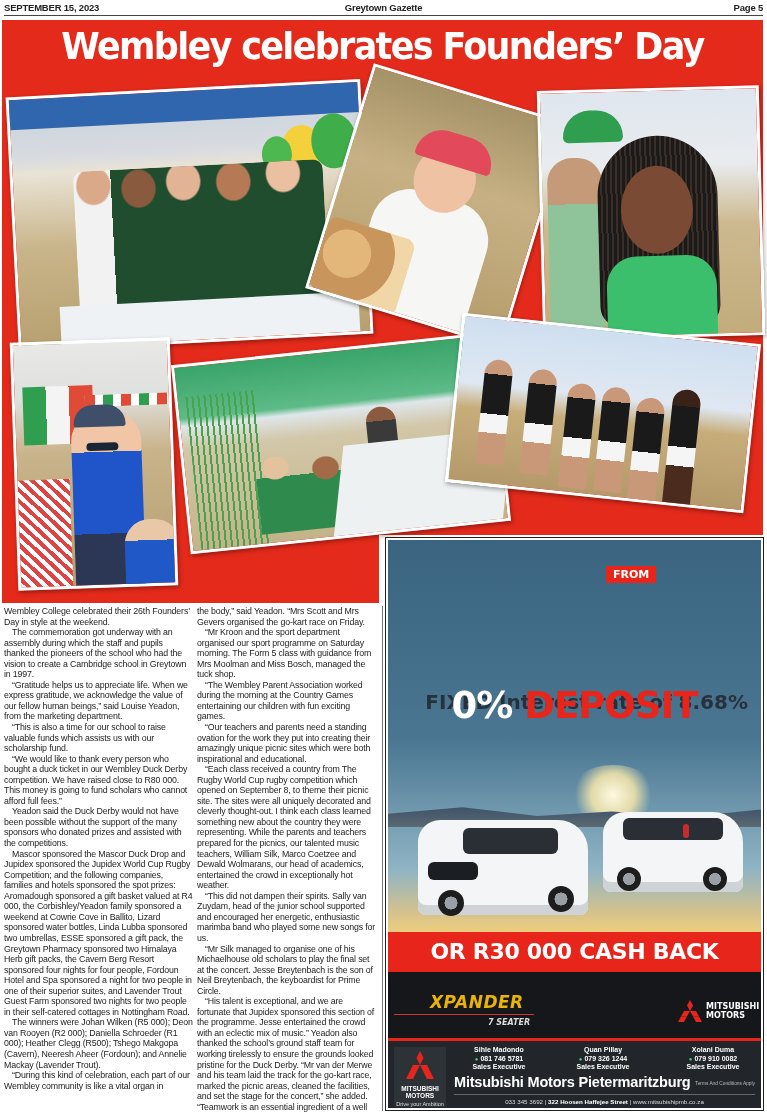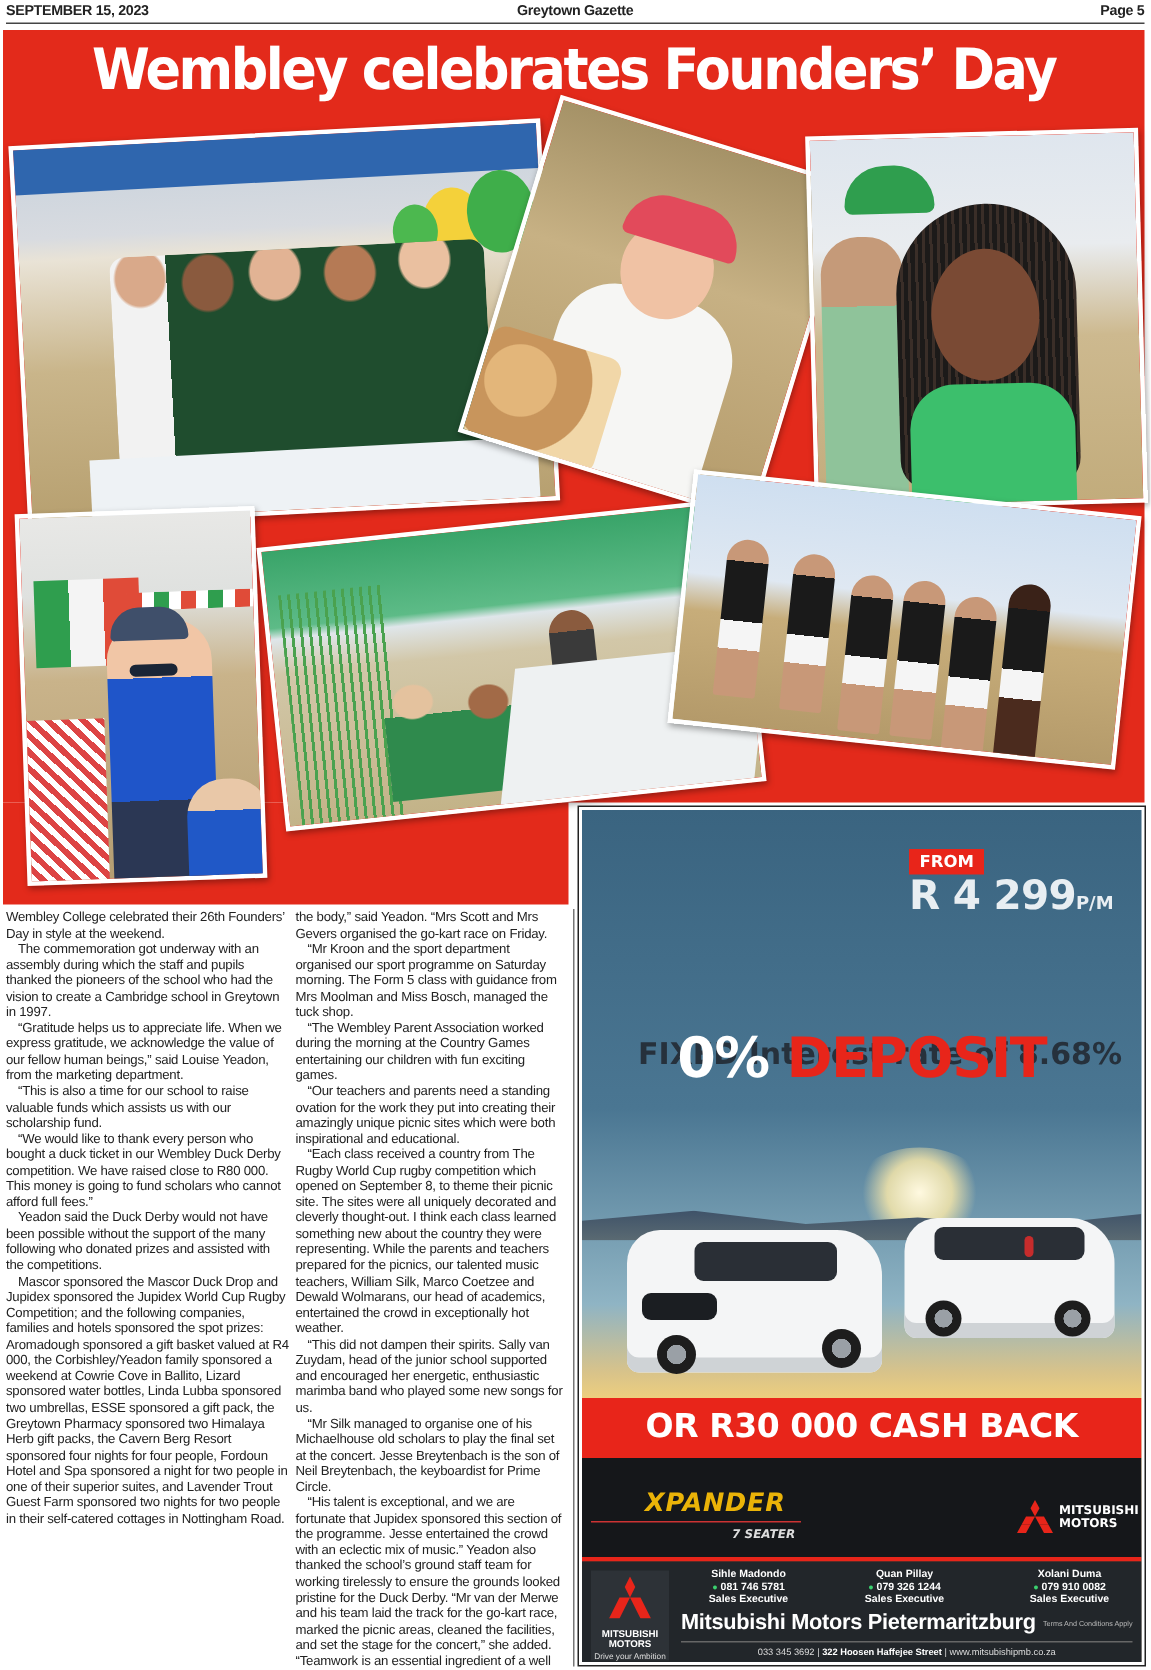--- a/index.html
+++ b/index.html
@@ -186,41 +186,42 @@
   <div class="dancer" style="left:180px;top:62px;"></div>
   <div class="dancer" style="left:215px;top:50px;height:120px;background:linear-gradient(180deg,#3a2218 0 14%,#1a1a1a 14% 48%,#f5f5f5 48% 64%,#4b2b1e 64%);"></div>
 </div>
 
 <div class="article col1">
   <p class="noindent">Wembley College celebrated their 26th Founders’ Day in style at the weekend.</p>
   <p>The commemoration got underway with an assembly during which the staff and pupils thanked the pioneers of the school who had the vision to create a Cambridge school in Greytown in 1997.</p>
   <p>“Gratitude helps us to appreciate life. When we express gratitude, we acknowledge the value of our fellow human beings,” said Louise Yeadon, from the marketing department.</p>
   <p>“This is also a time for our school to raise valuable funds which assists us with our scholarship fund.</p>
   <p>“We would like to thank every person who bought a duck ticket in our Wembley Duck Derby competition. We have raised close to R80 000. This money is going to fund scholars who cannot afford full fees.”</p>
-  <p>Yeadon said the Duck Derby would not have been possible without the support of the many following who donated prizes and assisted with the competitions.</p>
+  <p>Yeadon said the Duck Derby would not have been possible without the support of the many sponsors who donated prizes and assisted with the competitions.</p>
   <p>Mascor sponsored the Mascor Duck Drop and Jupidex sponsored the Jupidex World Cup Rugby Competition; and the following companies, families and hotels sponsored the spot prizes: Aromadough sponsored a gift basket valued at R4 000, the Corbishley/Yeadon family sponsored a weekend at Cowrie Cove in Ballito, Lizard sponsored water bottles, Linda Lubba sponsored two umbrellas, ESSE sponsored a gift pack, the Greytown Pharmacy sponsored two Himalaya Herb gift packs, the Cavern Berg Resort sponsored four nights for four people, Fordoun Hotel and Spa sponsored a night for two people in one of their superior suites, and Lavender Trout Guest Farm sponsored two nights for two people in their self-catered cottages in Nottingham Road.</p>
+  <p>The winners were Johan Wilken (R5 000); Deon van Rooyen (R2 000); Daniella Schroeder (R1 000); Heather Clegg (R500); Tshego Makgopa (Cavern), Neeresh Aheer (Fordoun); and Annelie Mackay (Lavender Trout).</p>
+  <p>“During this kind of celebration, each part of our Wembley community is like a vital organ in</p>
 </div>
 
 <div class="article col2">
   <p class="noindent">the body,” said Yeadon. “Mrs Scott and Mrs Gevers organised the go-kart race on Friday.</p>
   <p>“Mr Kroon and the sport department organised our sport programme on Saturday morning. The Form 5 class with guidance from Mrs Moolman and Miss Bosch, managed the tuck shop.</p>
   <p>“The Wembley Parent Association worked during the morning at the Country Games entertaining our children with fun exciting games.</p>
   <p>“Our teachers and parents need a standing ovation for the work they put into creating their amazingly unique picnic sites which were both inspirational and educational.</p>
   <p>“Each class received a country from The Rugby World Cup rugby competition which opened on September 8, to theme their picnic site. The sites were all uniquely decorated and cleverly thought-out. I think each class learned something new about the country they were representing. While the parents and teachers prepared for the picnics, our talented music teachers, William Silk, Marco Coetzee and Dewald Wolmarans, our head of academics, entertained the crowd in exceptionally hot weather.</p>
   <p>“This did not dampen their spirits. Sally van Zuydam, head of the junior school supported and encouraged her energetic, enthusiastic marimba band who played some new songs for us.</p>
   <p>“Mr Silk managed to organise one of his Michaelhouse old scholars to play the final set at the concert. Jesse Breytenbach is the son of Neil Breytenbach, the keyboardist for Prime Circle.</p>
   <p>“His talent is exceptional, and we are fortunate that Jupidex sponsored this section of the programme. Jesse entertained the crowd with an eclectic mix of music.” Yeadon also thanked the school’s ground staff team for working tirelessly to ensure the grounds looked pristine for the Duck Derby. “Mr van der Merwe and his team laid the track for the go-kart race, marked the picnic areas, cleaned the facilities, and set the stage for the concert,” she added.</p>
   <p class="noindent">“Teamwork is an essential ingredient of a well organised function. Without one of these ingredients the recipe can flop.”</p>
 </div>
 <div class="col-rule"></div>
 
 <div class="ad">
   <div class="ad-inner">
     <div class="from-badge">FROM</div>
-    <div class="price"><span>R 4 299</span><span class="pm">P/M</span></div>
     <div class="fixed-rate">FIXED Interest rate of 8.68%</div>
     <div class="deposit"><span class="zero">0%</span> <span class="dep">DEPOSIT</span></div>
     <div class="sun"></div>
     <div class="hills"></div>
 
     <div class="car car1">
       <div class="win" style="left:45px;top:8px;width:95px;height:26px;"></div>
       <div class="win" style="left:10px;top:42px;width:50px;height:18px;background:#1b1e22;"></div>
       <div class="wheel" style="left:20px;top:70px;"></div>
       <div class="wheel" style="left:130px;top:66px;"></div>

